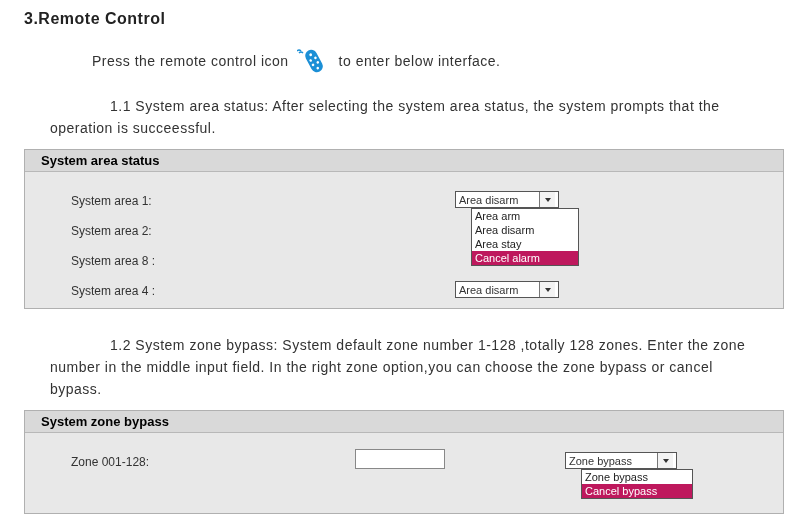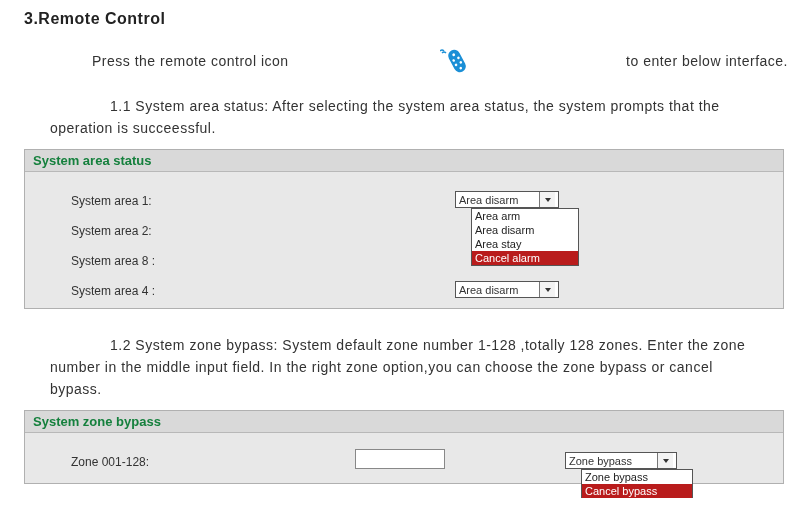--- a/index.html
+++ b/index.html
@@ -17,41 +17,40 @@
     letter-spacing: 0.5px;
     color: #222;
     margin: 0 0 18px 4px;
   }
   .intro-line {
     margin: 0 0 20px 72px;
     letter-spacing: 0.5px;
     display: flex;
     align-items: center;
     gap: 8px;
-    justify-content: space-between;
   }
   .remote-icon svg { display:block; }
   .sub-desc {
     margin: 16px 30px 10px 30px;
     letter-spacing: 0.5px;
     line-height: 1.55;
   }
   .sub-desc .lead-indent { display:inline-block; width:60px; }
   .panel {
     border: 1px solid #b0b0b0;
     background: #e8e8e8;
     margin: 4px 4px 26px 4px;
   }
   .panel-header {
     background: #d9d9d9;
     border-bottom: 1px solid #b8b8b8;
-    padding: 3px 8px;
+    padding: 3px 16px;
     font-weight: bold;
     font-size: 13px;
-    color: #15803d;
+    color: #000000;
   }
   .panel-body {
     position: relative;
     padding: 6px 0 10px 0;
   }
   .field-row {
     display: flex;
     align-items: flex-end;
     height: 30px;
     font-size: 12px;
@@ -108,21 +107,21 @@
     box-sizing:border-box;
     z-index:10;
   }
   .dropdown-item {
     font-size:11px;
     line-height:14px;
     padding:0 3px;
     color:#222;
   }
   .dropdown-item.highlight {
-    background:#b91c1c;
+    background:#be185d;
     color:#fff;
   }
   .zone-select-wrap { width:112px; position:relative; margin-left:80px;}
   .zone-select-wrap .select-box { width:112px; }
   .zone-select-wrap .dropdown-list { width:112px; }
 </style>
 </head>
 <body>
 
 <div class="heading-1">3.Remote Control</div>
@@ -182,21 +181,21 @@
         </div>
       </div>
     </div>
   </div>
 </div>
 
 <div class="sub-desc"><span class="lead-indent"></span><span>1.2 System zone bypass: System default zone number 1-128 ,totally 128 zones. Enter the zone number in the middle input field. In the right zone option,you can choose the zone bypass or cancel bypass.</span></div>
 
 <div class="panel" style="margin-bottom:4px;">
   <div class="panel-header">System zone bypass</div>
-  <div class="panel-body" style="padding-bottom:14px;">
+  <div class="panel-body" style="padding-bottom:44px;">
     <div class="field-row">
       <div class="label-col zone">Zone 001-128:</div>
       <div class="mid-col">
         <input type="text" value="" style="">
       </div>
       <div class="zone-select-wrap">
         <div class="select-box">
           <span class="sel-text">Zone bypass</span>
           <span class="sel-arrow"></span>
         </div>

